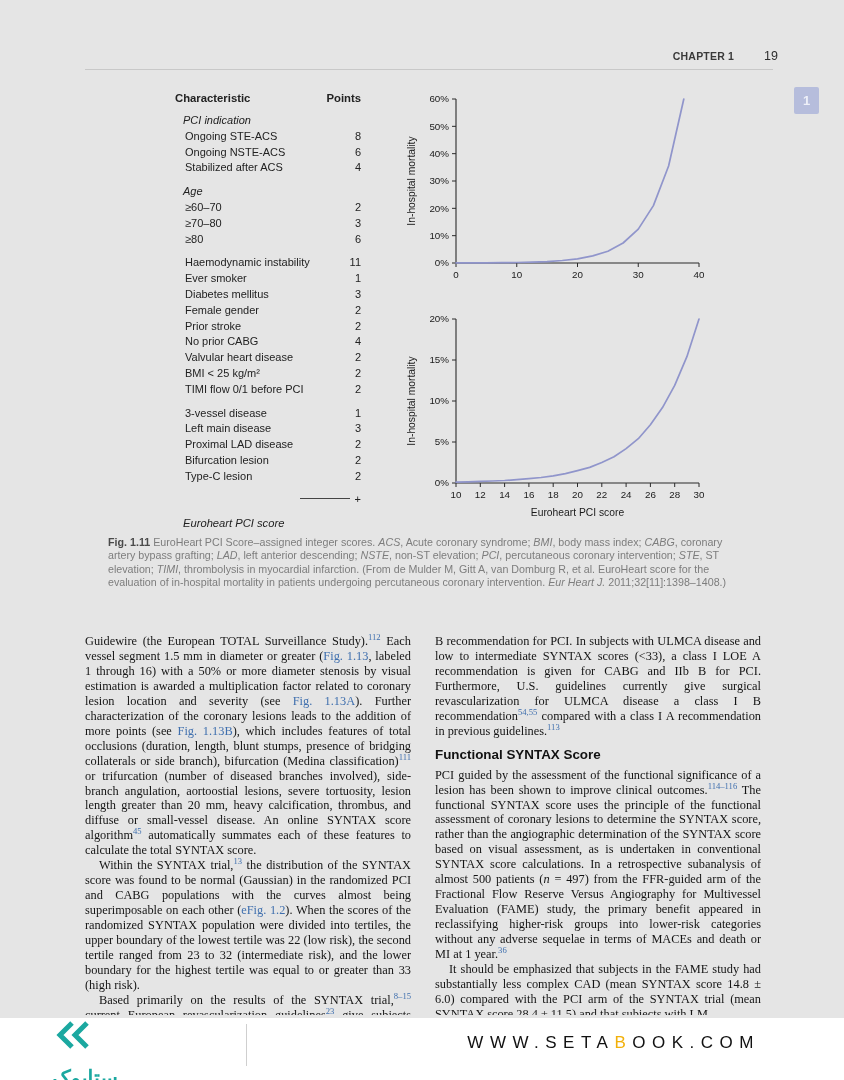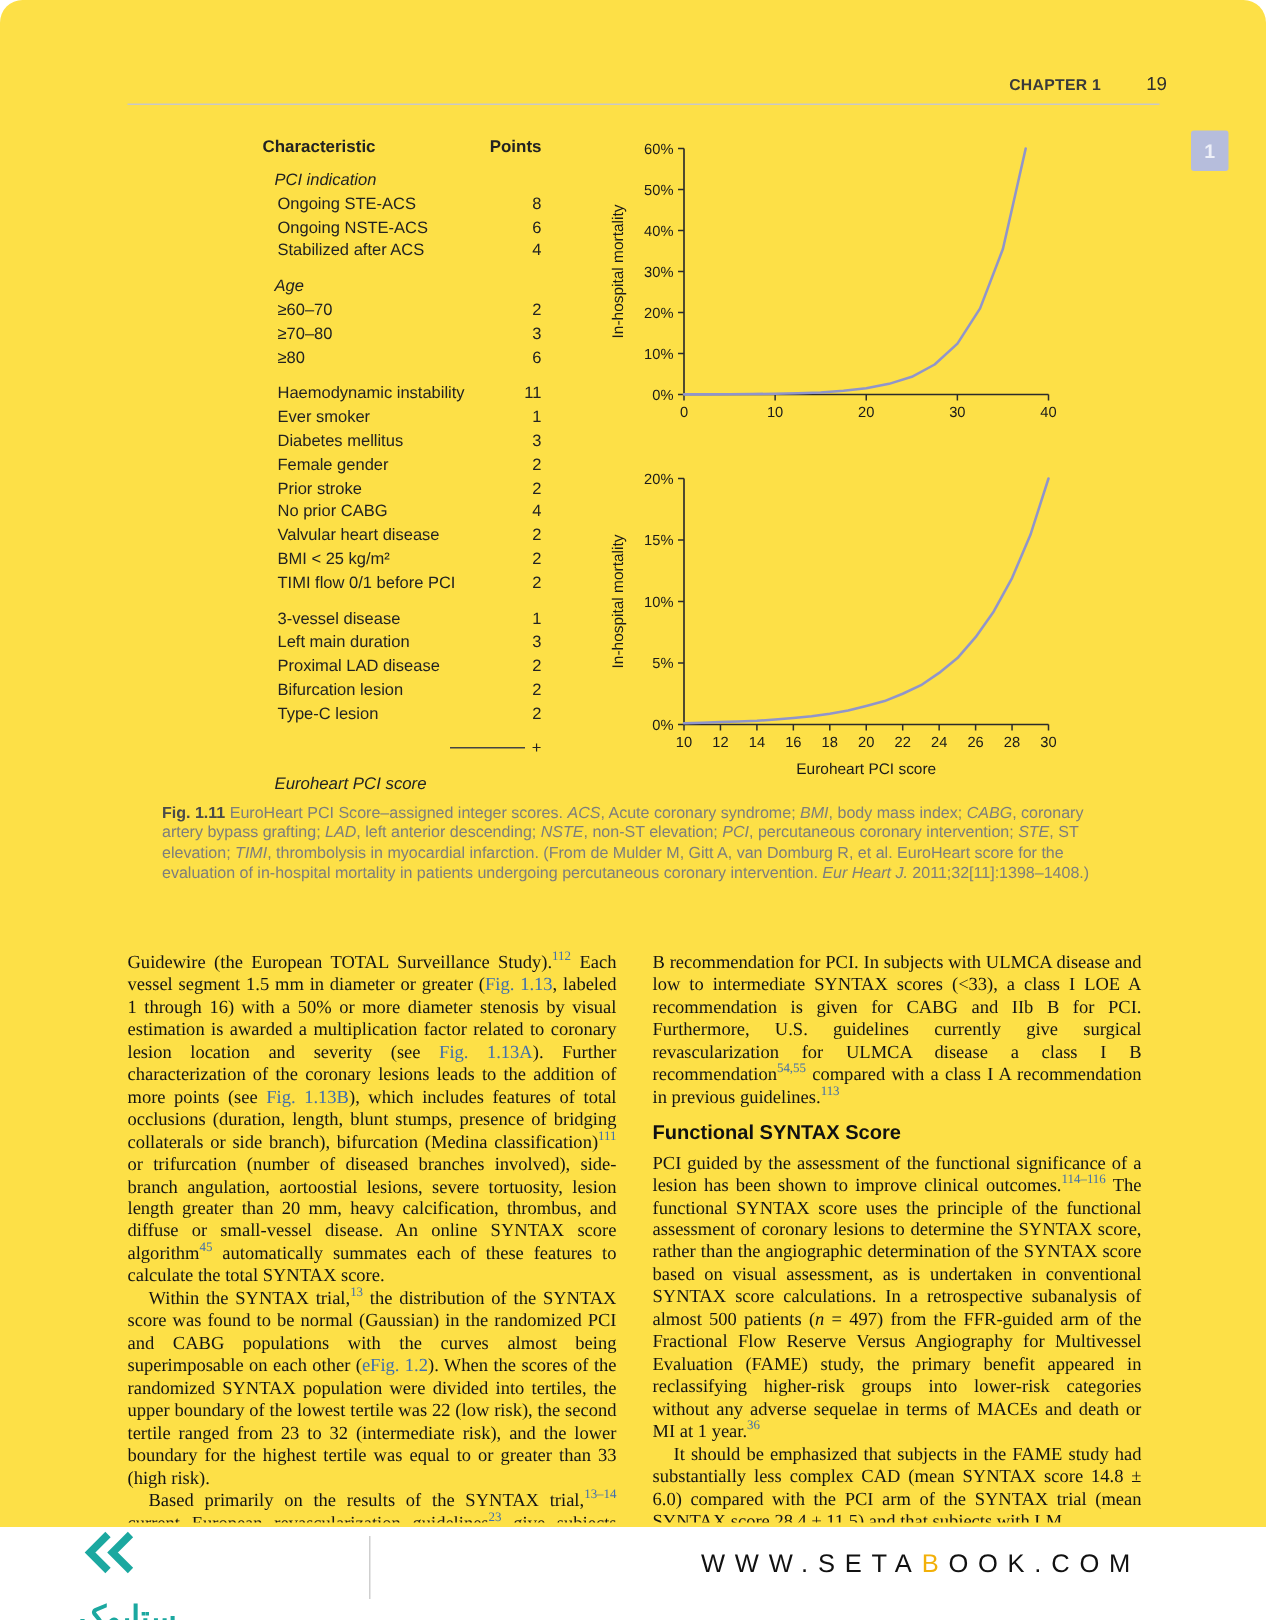--- a/index.html
+++ b/index.html
@@ -1,18 +1,18 @@
 <!DOCTYPE html>
 <html><head>
 <meta charset="utf-8">
 <style>
   html,body{margin:0;padding:0;}
   body{width:844px;height:1080px;background:#ffffff;position:relative;overflow:hidden;
        font-family:"Liberation Sans",sans-serif;color:#1c1c1c;}
-  .page{position:absolute;inset:0;background:#fde047;border-radius:15px;}
+  .page{position:absolute;inset:0;background:#e5e5e5;}
 
   
   .runhead{position:absolute;top:49px;left:85px;right:66px;display:flex;justify-content:flex-end;
            align-items:baseline;gap:30px;font-size:10.5px;}
   .rh-text{display:flex;gap:9px;align-items:baseline;}
   .rh-label{font-weight:bold;color:#3a3a3a;letter-spacing:.2px;}
   .rh-title{color:#7a7a7a;}
   .rh-page{font-weight:normal;font-size:12.5px;color:#2e2e2e;}
   .head-rule{position:absolute;top:69px;left:85px;right:71px;height:1px;background:#c8c8c8;}
   .chapter-tab{position:absolute;top:87px;right:25px;width:25px;height:27px;background:#b6bddc;
@@ -153,21 +153,21 @@
               <span class="tchar">TIMI flow 0/1 before PCI</span>
               <span class="tpts">2</span>
             </div>
           </div>
           <div class="tgroup">
             <div class="trow">
               <span class="tchar">3-vessel disease</span>
               <span class="tpts">1</span>
             </div>
             <div class="trow">
-              <span class="tchar">Left main duration</span>
+              <span class="tchar">Left main disease</span>
               <span class="tpts">3</span>
             </div>
             <div class="trow">
               <span class="tchar">Proximal LAD disease</span>
               <span class="tpts">2</span>
             </div>
             <div class="trow">
               <span class="tchar">Bifurcation lesion</span>
               <span class="tpts">2</span>
             </div>
@@ -255,21 +255,21 @@
         </svg>
     </div>
   </div>
 
   <p class="caption"><span class="bd">Fig. 1.11</span><span> EuroHeart PCI Score–assigned integer scores. </span><span class="it">ACS</span><span>, Acute coronary syndrome; </span><span class="it">BMI</span><span>, body mass index; </span><span class="it">CABG</span><span>, coronary artery bypass grafting; </span><span class="it">LAD</span><span>, left anterior descending; </span><span class="it">NSTE</span><span>, non-ST elevation; </span><span class="it">PCI</span><span>, percutaneous coronary intervention; </span><span class="it">STE</span><span>, ST elevation; </span><span class="it">TIMI</span><span>, thrombolysis in myocardial infarction. (From de Mulder M, Gitt A, van Domburg R, et al. EuroHeart score for the evaluation of in-hospital mortality in patients undergoing percutaneous coronary intervention. </span><span class="it">Eur Heart J.</span><span> 2011;32[11]:1398–1408.)</span></p>
 
   <div class="bodycols">
     <div class="col">
       <p><span>Guidewire (the European TOTAL Surveillance Study).</span><sup class="xlink">112</sup><span> Each vessel segment 1.5 mm in diameter or greater (</span><span class="xlink">Fig. 1.13</span><span>, labeled 1 through 16) with a 50% or more diameter stenosis by visual estimation is awarded a multiplication factor related to coronary lesion location and severity (see </span><span class="xlink">Fig. 1.13A</span><span>). Further characterization of the coronary lesions leads to the addition of more points (see </span><span class="xlink">Fig. 1.13B</span><span>), which includes features of total occlusions (duration, length, blunt stumps, presence of bridging collaterals or side branch), bifurcation (Medina classification)</span><sup class="xlink">111</sup><span> or trifurcation (number of diseased branches involved), side-branch angulation, aortoostial lesions, severe tortuosity, lesion length greater than 20 mm, heavy calcification, thrombus, and diffuse or small-vessel disease. An online SYNTAX score algorithm</span><sup class="xlink">45</sup><span> automatically summates each of these features to calculate the total SYNTAX score.</span></p>
       <p class="indent"><span>Within the SYNTAX trial,</span><sup class="xlink">13</sup><span> the distribution of the SYNTAX score was found to be normal (Gaussian) in the randomized PCI and CABG populations with the curves almost being superimposable on each other (</span><span class="xlink">eFig. 1.2</span><span>). When the scores of the randomized SYNTAX population were divided into tertiles, the upper boundary of the lowest tertile was 22 (low risk), the second tertile ranged from 23 to 32 (intermediate risk), and the lower boundary for the highest tertile was equal to or greater than 33 (high risk).</span></p>
-      <p class="indent"><span>Based primarily on the results of the SYNTAX trial,</span><sup class="xlink">13–14</sup><span> current European revascularization guidelines</span><sup class="xlink">23</sup><span> give subjects with</span></p>
+      <p class="indent"><span>Based primarily on the results of the SYNTAX trial,</span><sup class="xlink">8–15</sup><span> current European revascularization guidelines</span><sup class="xlink">23</sup><span> give subjects with</span></p>
     </div>
     <div class="col">
       <p><span>B recommendation for PCI. In subjects with ULMCA disease and low to intermediate SYNTAX scores (&lt;33), a class I LOE A recommendation is given for CABG and IIb B for PCI. Furthermore, U.S. guidelines currently give surgical revascularization for ULMCA disease a class I B recommendation</span><sup class="xlink">54,55</sup><span> compared with a class I A recommendation in previous guidelines.</span><sup class="xlink">113</sup></p>
       <h2 class="sect-head">Functional SYNTAX Score</h2>
       <p><span>PCI guided by the assessment of the functional significance of a lesion has been shown to improve clinical outcomes.</span><sup class="xlink">114–116</sup><span> The functional SYNTAX score uses the principle of the functional assessment of coronary lesions to determine the SYNTAX score, rather than the angiographic determination of the SYNTAX score based on visual assessment, as is undertaken in conventional SYNTAX score calculations. In a retrospective subanalysis of almost 500 patients (</span><span class="it">n</span><span> = 497) from the FFR-guided arm of the Fractional Flow Reserve Versus Angiography for Multivessel Evaluation (FAME) study, the primary benefit appeared in reclassifying higher-risk groups into lower-risk categories without any adverse sequelae in terms of MACEs and death or MI at 1 year.</span><sup class="xlink">36</sup></p>
       <p class="indent"><span>It should be emphasized that subjects in the FAME study had substantially less complex CAD (mean SYNTAX score 14.8 ± 6.0) compared with the PCI arm of the SYNTAX trial (mean SYNTAX score 28.4 ± 11.5) and that subjects with LM</span></p>
     </div>
   </div>
 
   <div class="footer">

